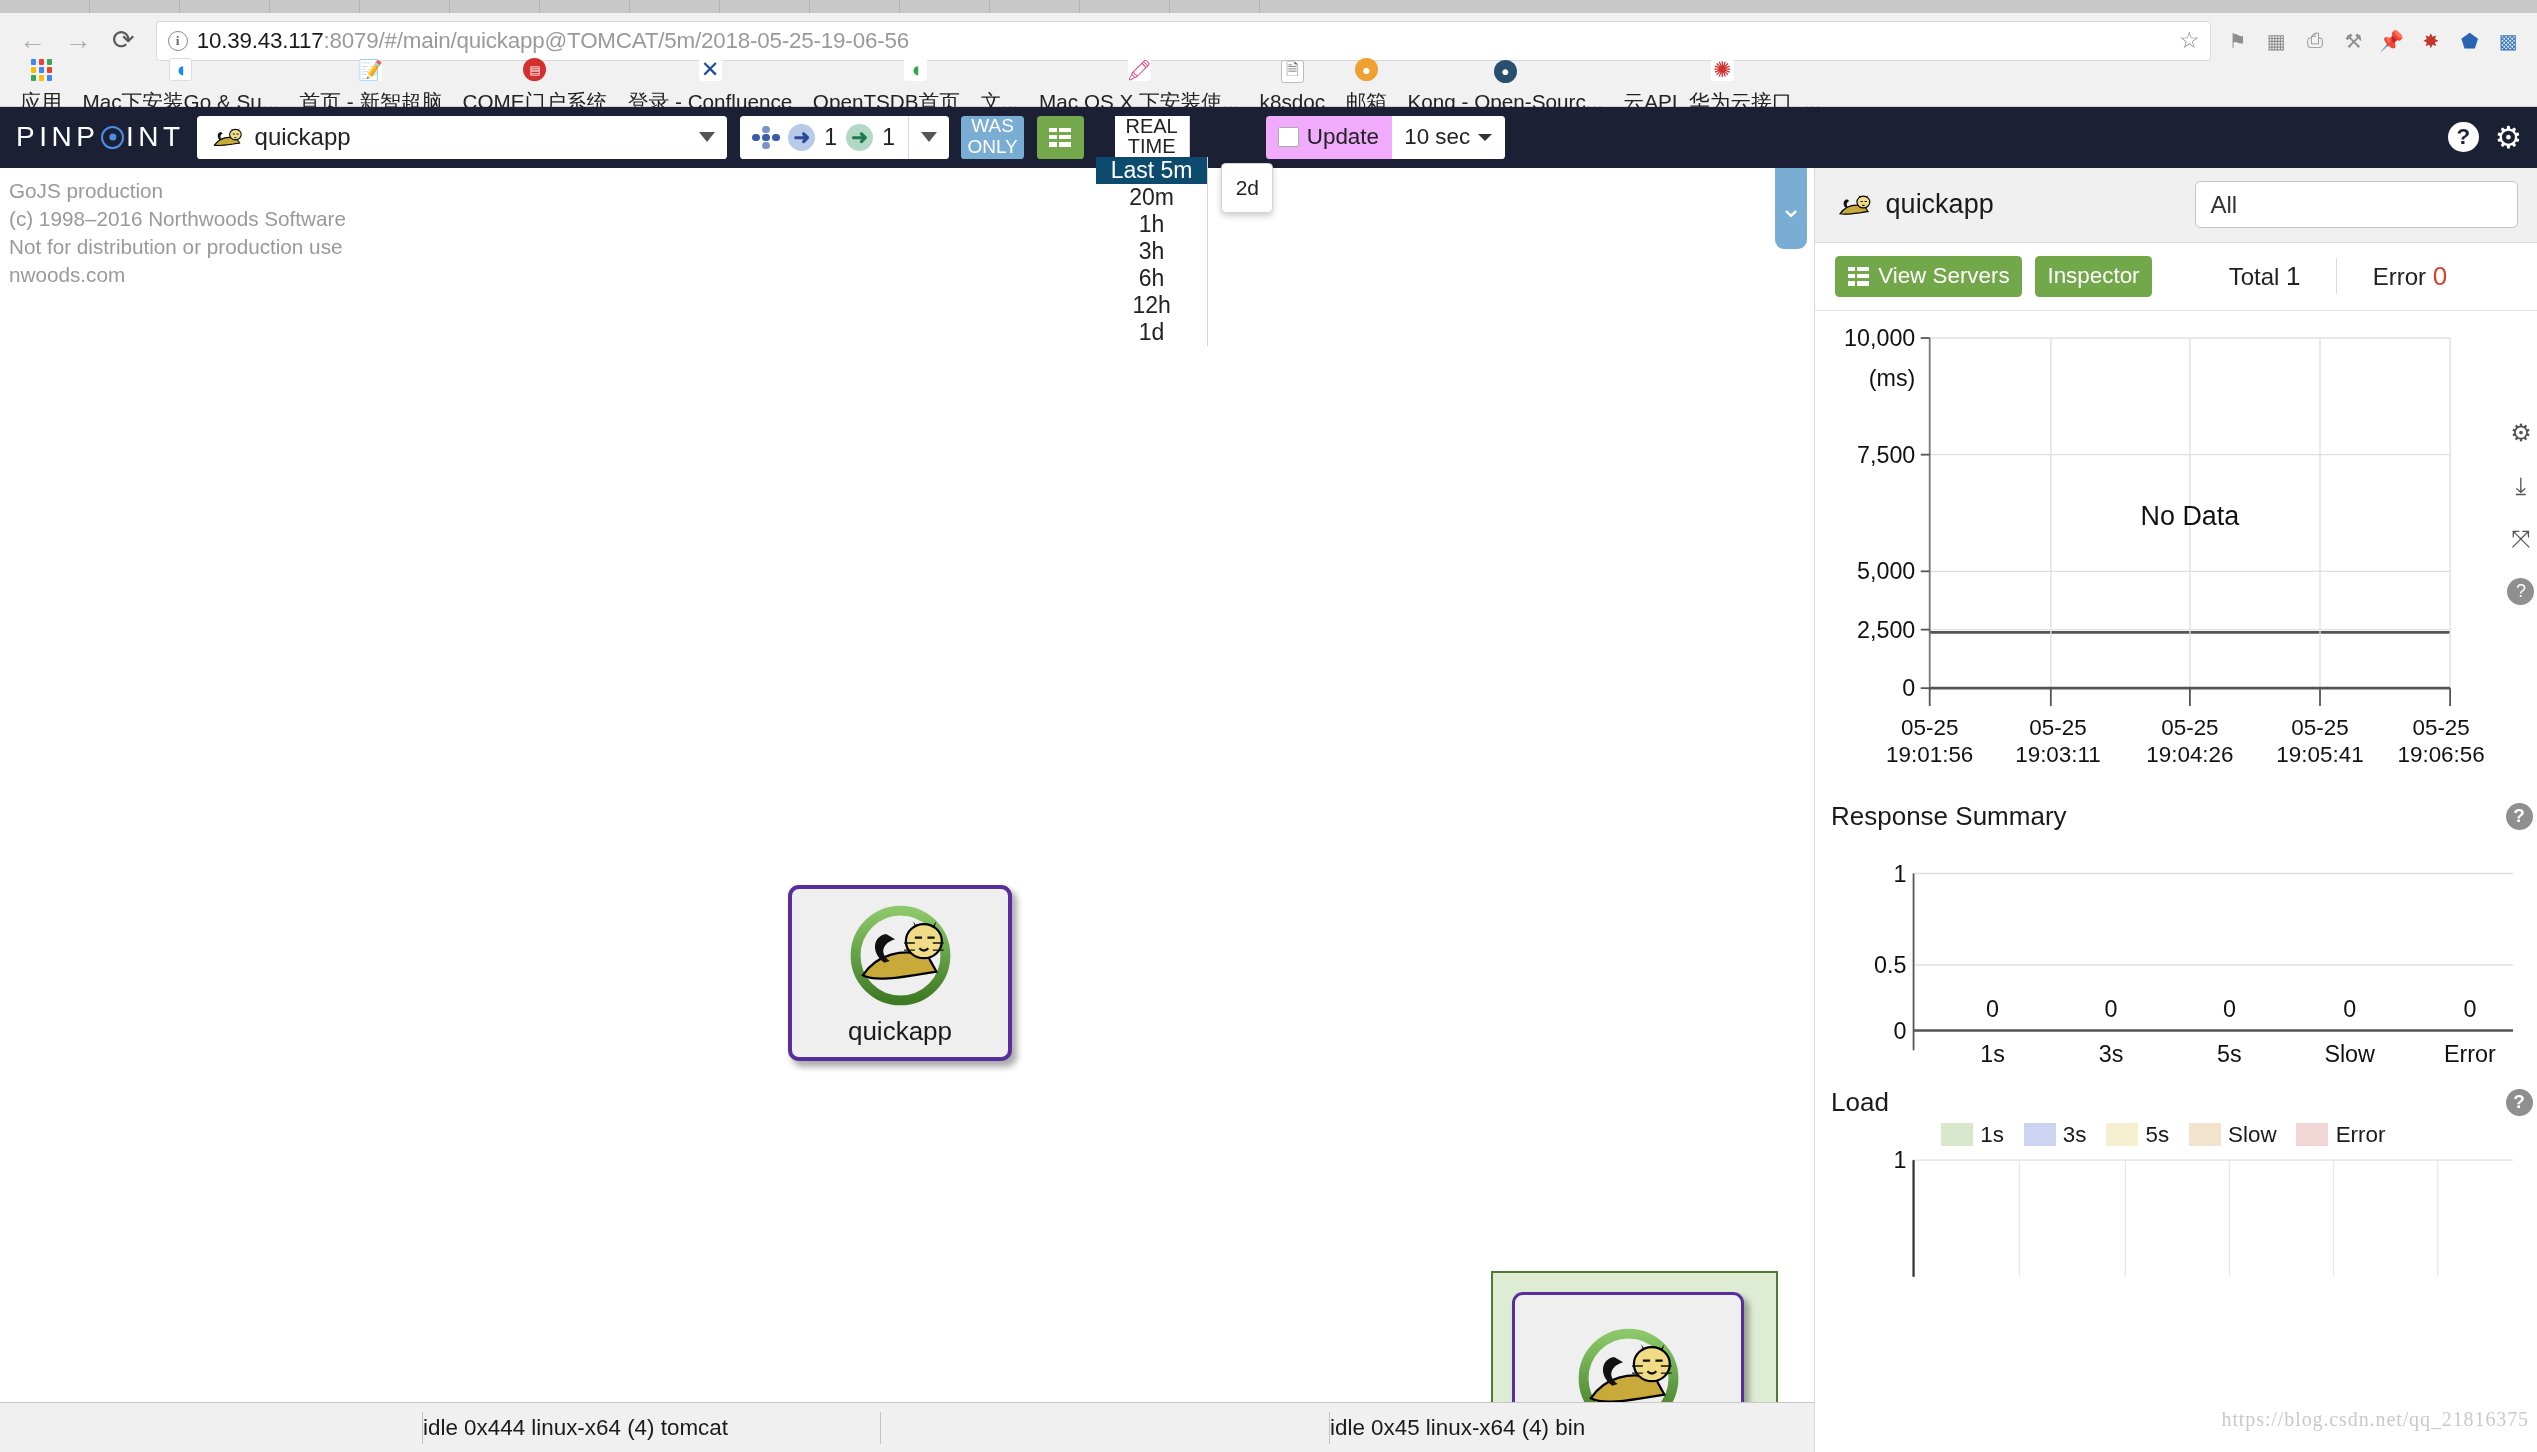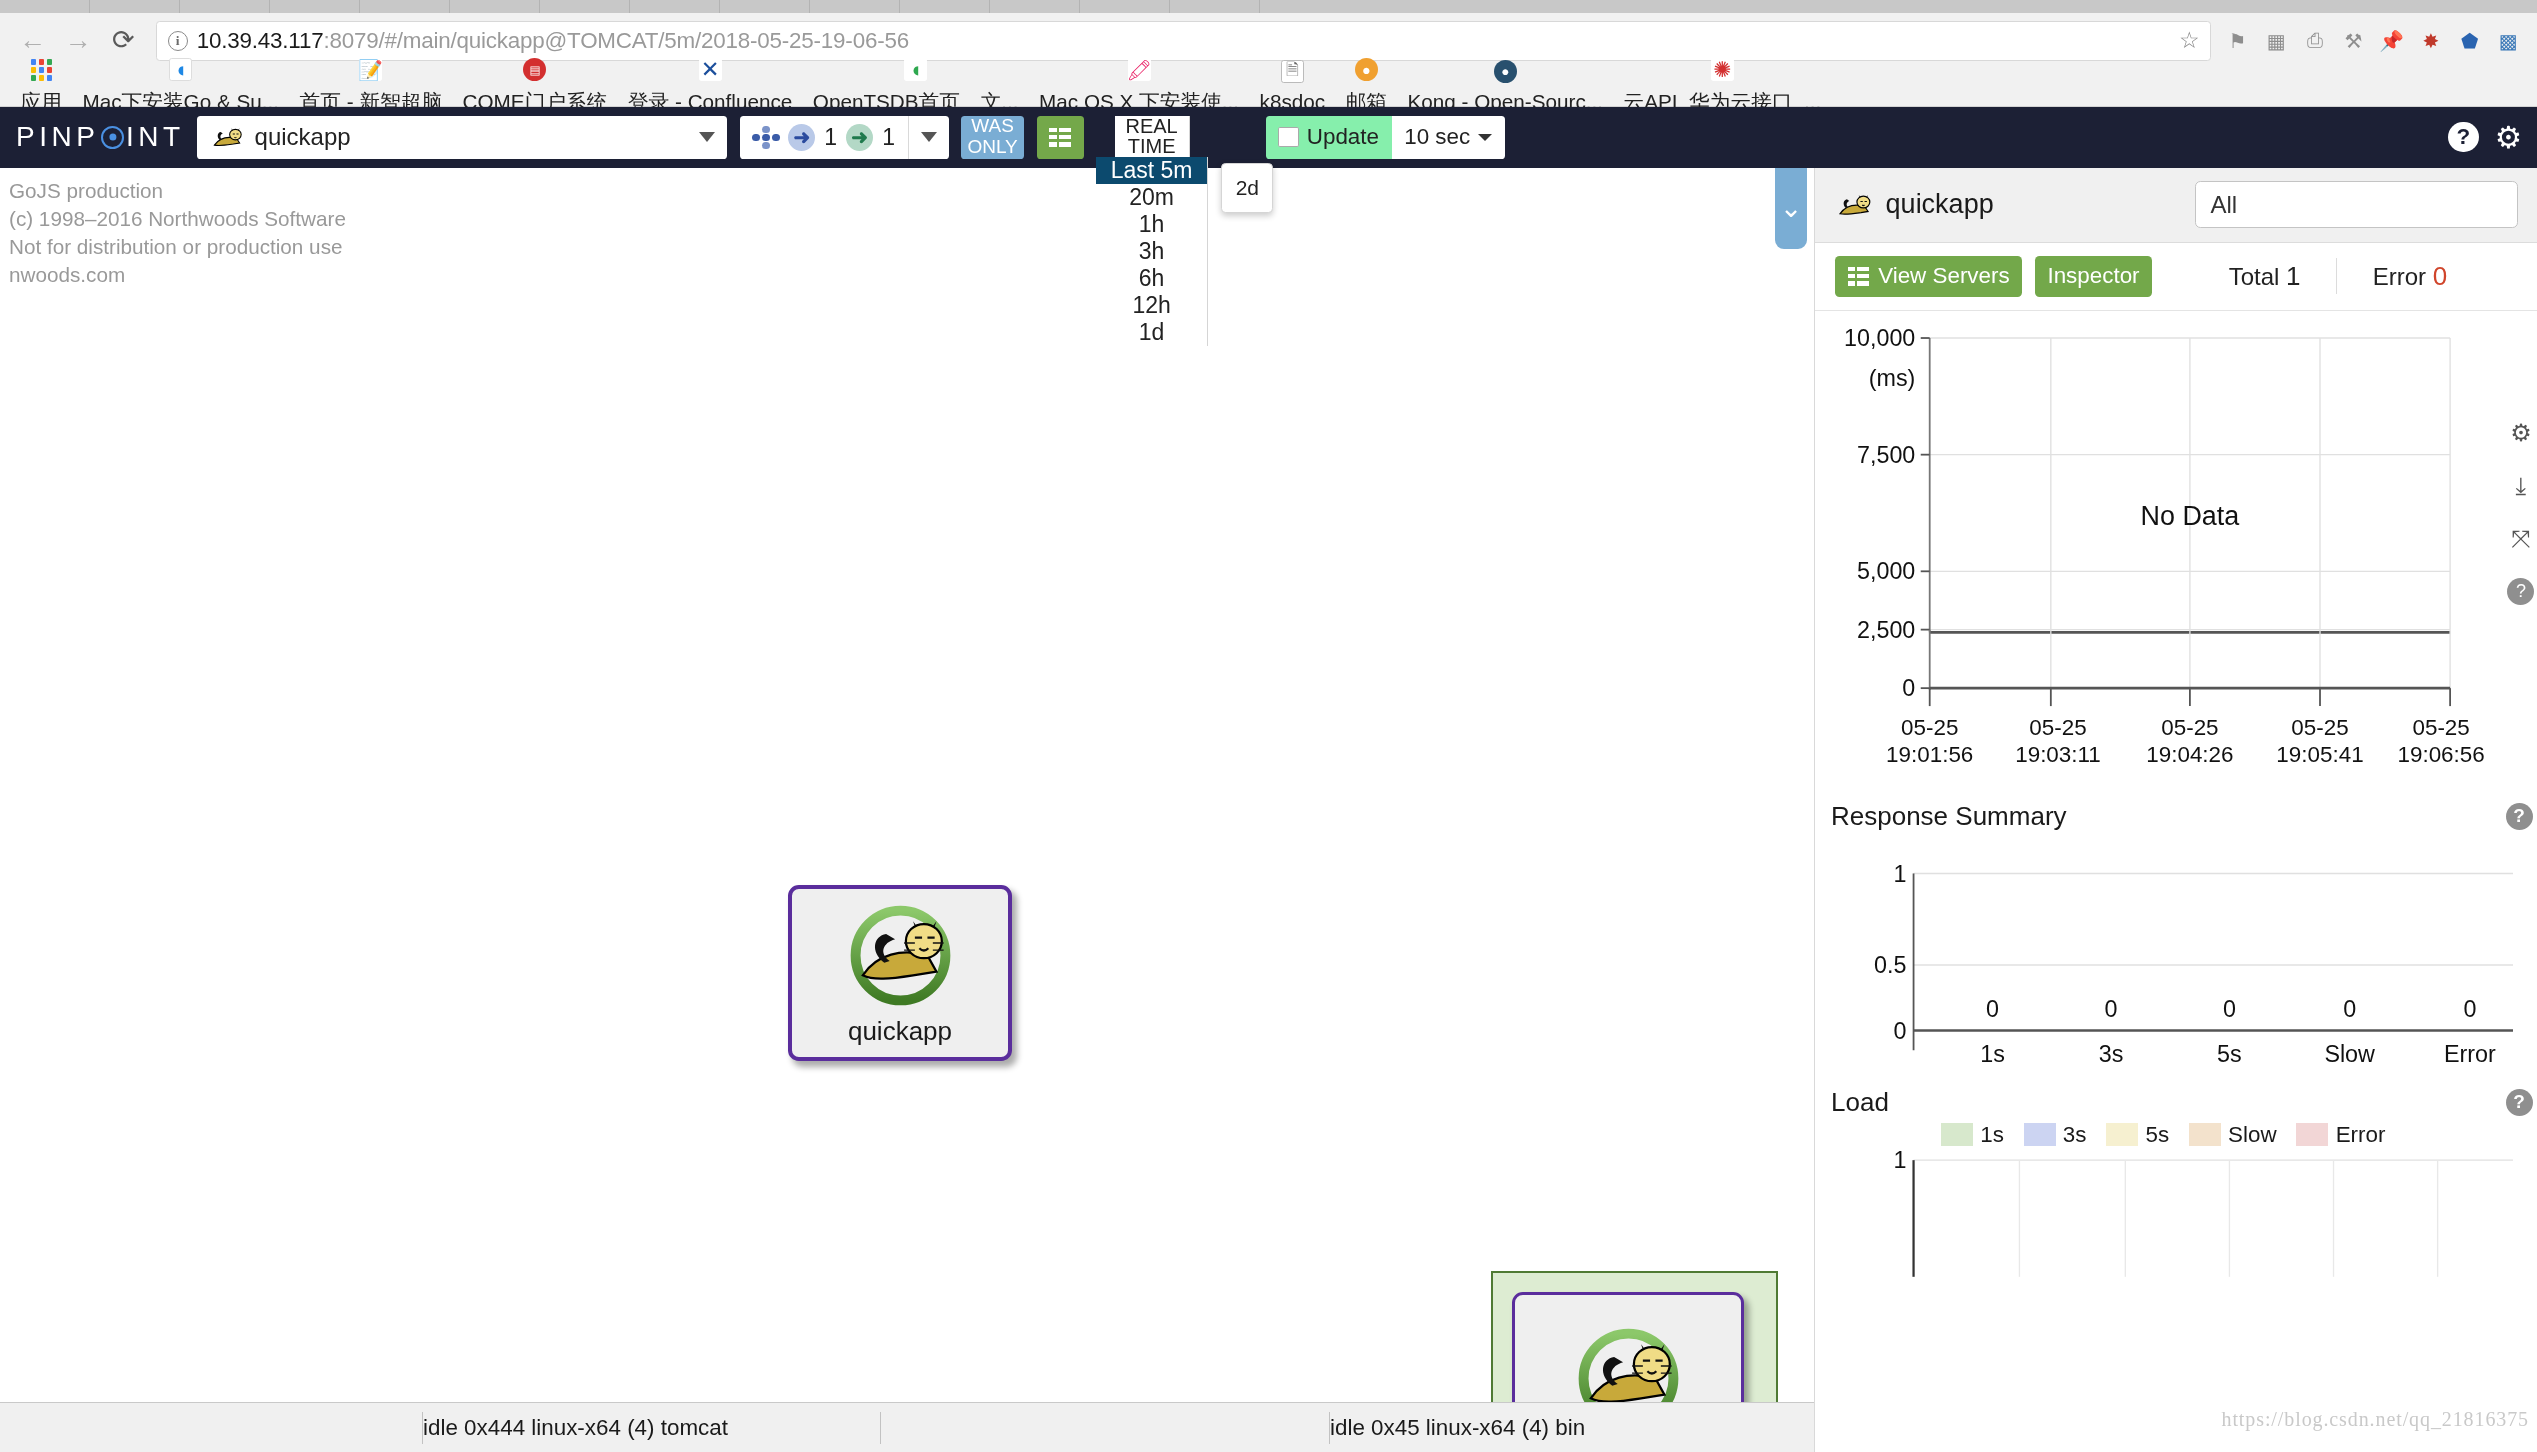--- a/index.html
+++ b/index.html
@@ -162,21 +162,21 @@
     width: 52px; height: 50px;
     display: flex; align-items: center; justify-content: center;
     font-size: 21px; color: #222; z-index: 60;
   }
 
   .update-group {
     height: 43px; display: flex; align-items: stretch; margin-left: 45px;
     border-radius: 3.6px; overflow: hidden;
   }
   .upd-chk {
-    background: #86efac; display: flex; align-items: center;
+    background: #f0abfc; display: flex; align-items: center;
     gap: 8px; padding: 0 12.6px; font-size: 22.4px; color: #222;
   }
   .upd-chk .cb {
     width: 20.7px; height: 20.7px; background: #fff;
     border: 0.9px solid #aaa; border-radius: 1.8px;
   }
   .upd-sec {
     background: #fff; display: flex; align-items: center; gap: 8px;
     padding: 0 12.6px; font-size: 22.4px; color: #222;
   }

